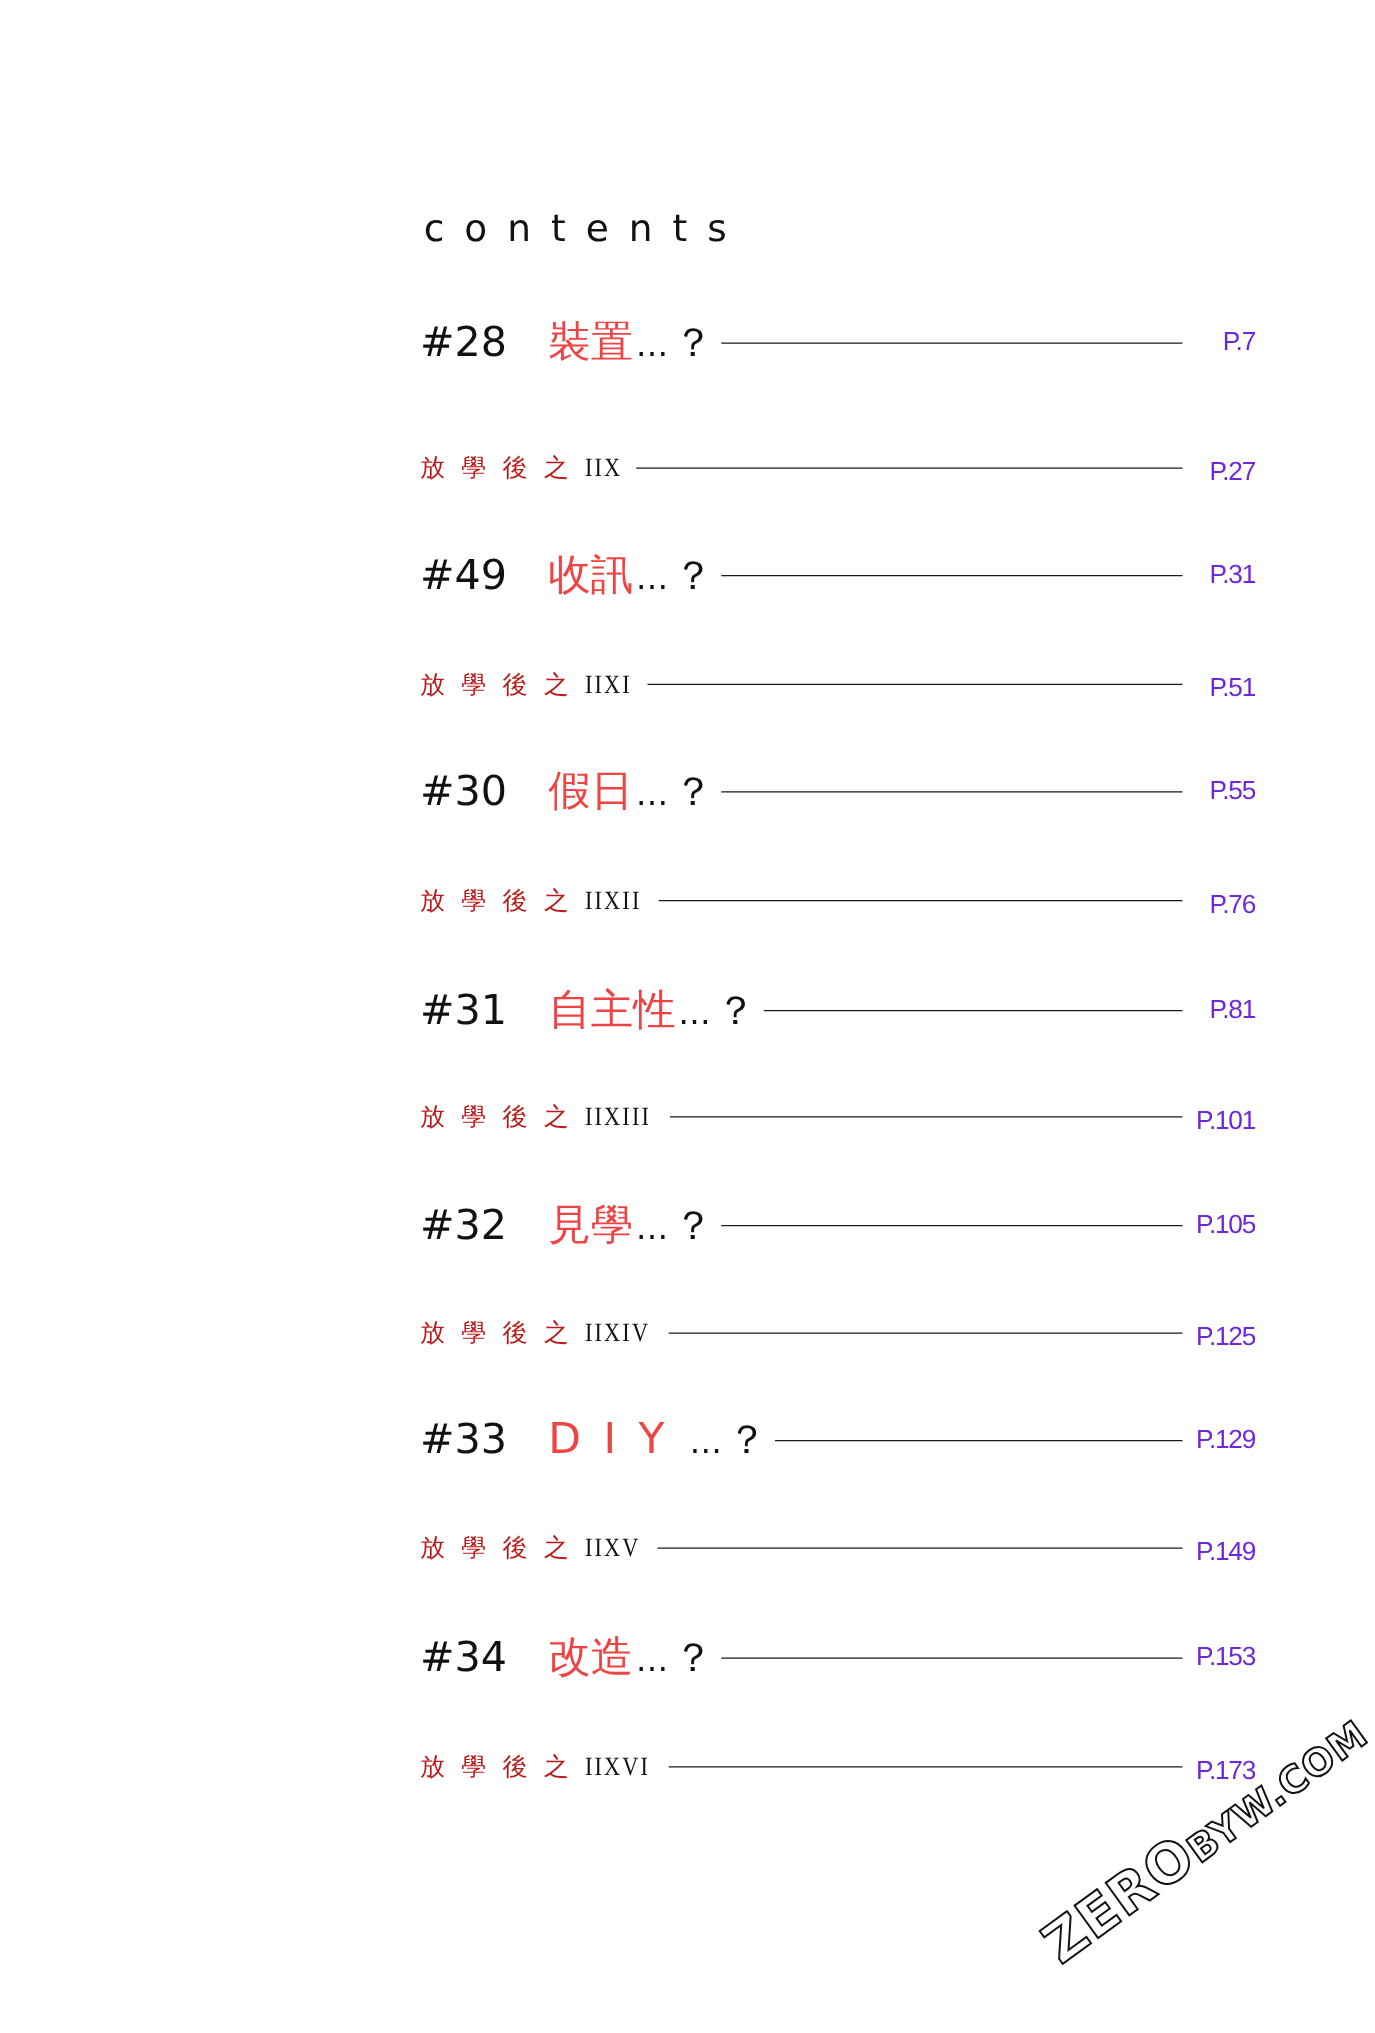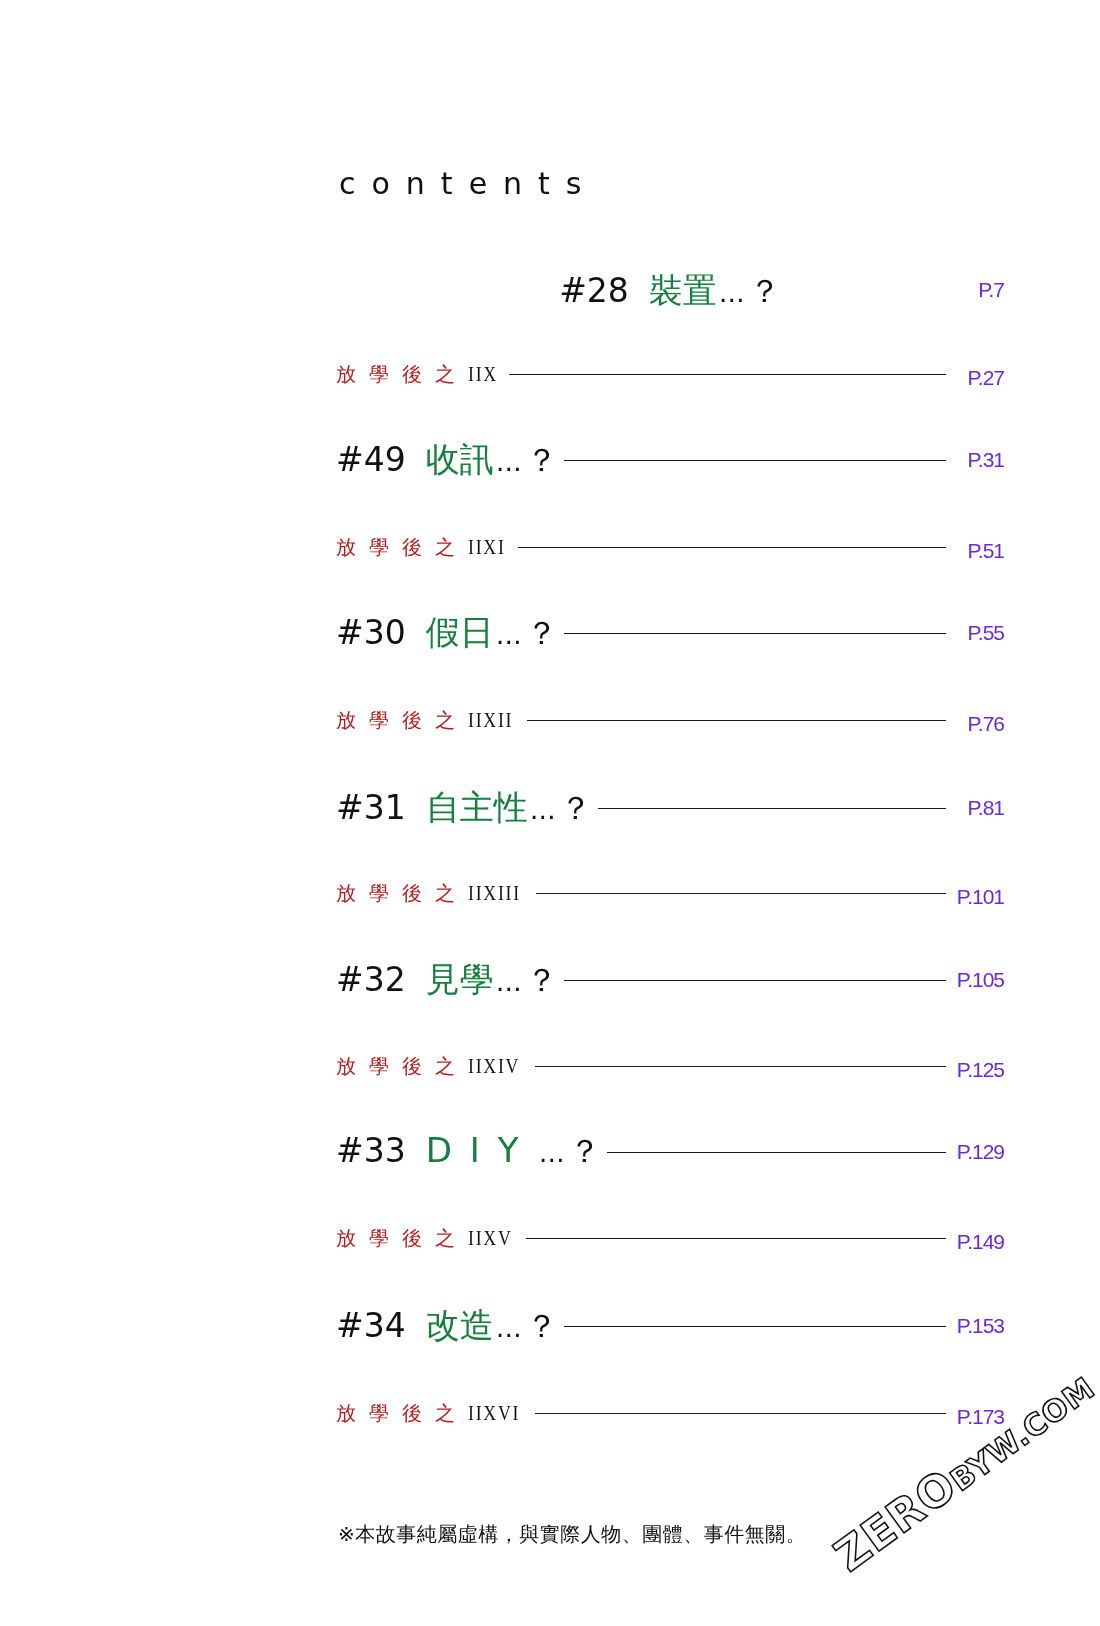--- a/index.html
+++ b/index.html
@@ -48,21 +48,22 @@
     .toc-row.main .num {
       font-family: "DejaVu Sans", "Liberation Sans", sans-serif;
       font-size: 33px;
       letter-spacing: 0px;
       margin-right: 20px;
       color: #111;
     }
     .toc-row.main .title {
       font-family: "DejaVu Sans", "Liberation Sans", sans-serif;
       font-size: 34px;
-      color: #15803d;
+      color: #ef4444;
+      margin-left: 13px;
     }
     .toc-row.main .title.spaced {
       letter-spacing: 18px;
     }
     .toc-row.main .ellipsis {
       font-size: 26px;
       margin: 0 2px 0 2px;
       letter-spacing: 2px;
     }
     .toc-row.main .q {
@@ -134,21 +135,21 @@
       font-size: 30px;
     }
   </style>
 </head>
 <body>
 
 <div class="page">
 
   <div class="heading">contents</div>
 
-  <div class="toc-row main" id="m0" style="top: 268px; flex-direction: column;">
+  <div class="toc-row main" id="m0" style="top: 252px;">
     <span class="label">
       <span class="num">#28</span>
       <span class="title">裝置</span>
       <span class="ellipsis">…</span>
       <span class="q">？</span>
     </span>
     <span class="leader"></span>
     <span class="leader-end"></span>
     <span class="page-no">P.7</span>
   </div>
@@ -288,17 +289,16 @@
   <div class="toc-row sub" id="s6" style="top: 1391px;">
     <span class="label">
       <span class="title">放學後之</span>
       <span class="roman">IIXVI</span>
     </span>
     <span class="leader"></span>
     <span class="leader-end"></span>
     <span class="page-no">P.173</span>
   </div>
 
-  <div class="disclaimer">※本故事純屬虛構，與實際人物、團體、事件無關。</div>
 
   <div class="watermark"><span>ZERO</span><span class="small">BYW</span><span class="small">.COM</span></div>
 
 </div>
 
 </body></html>

